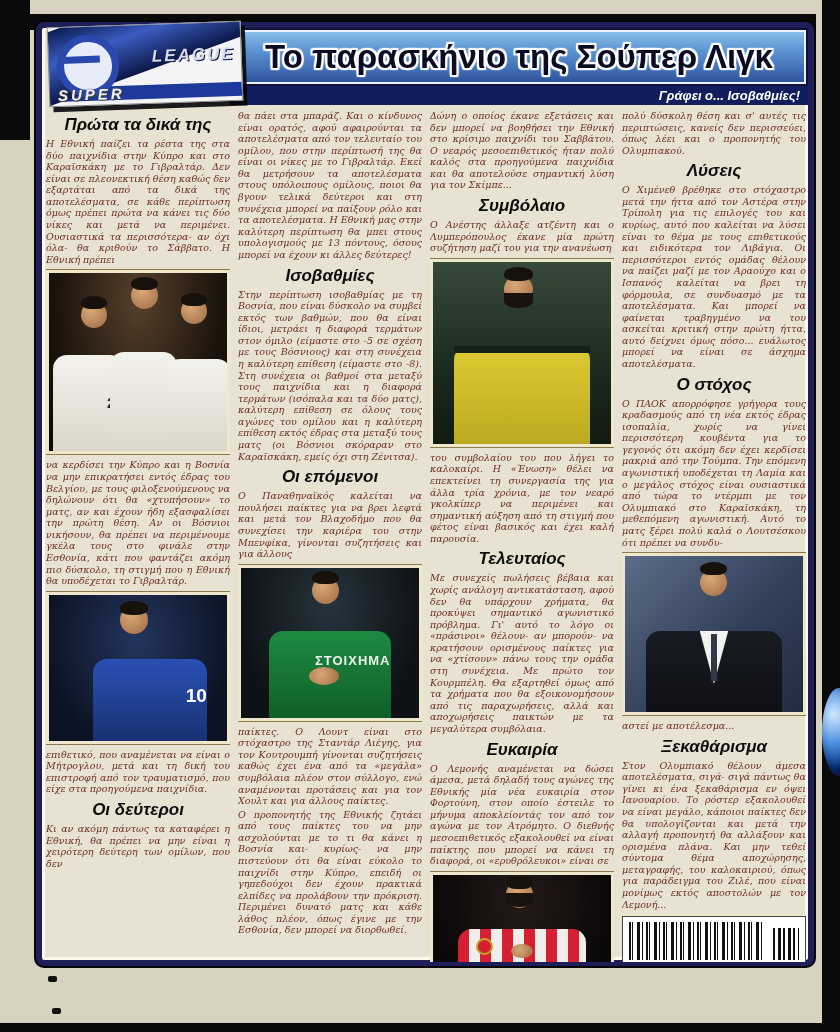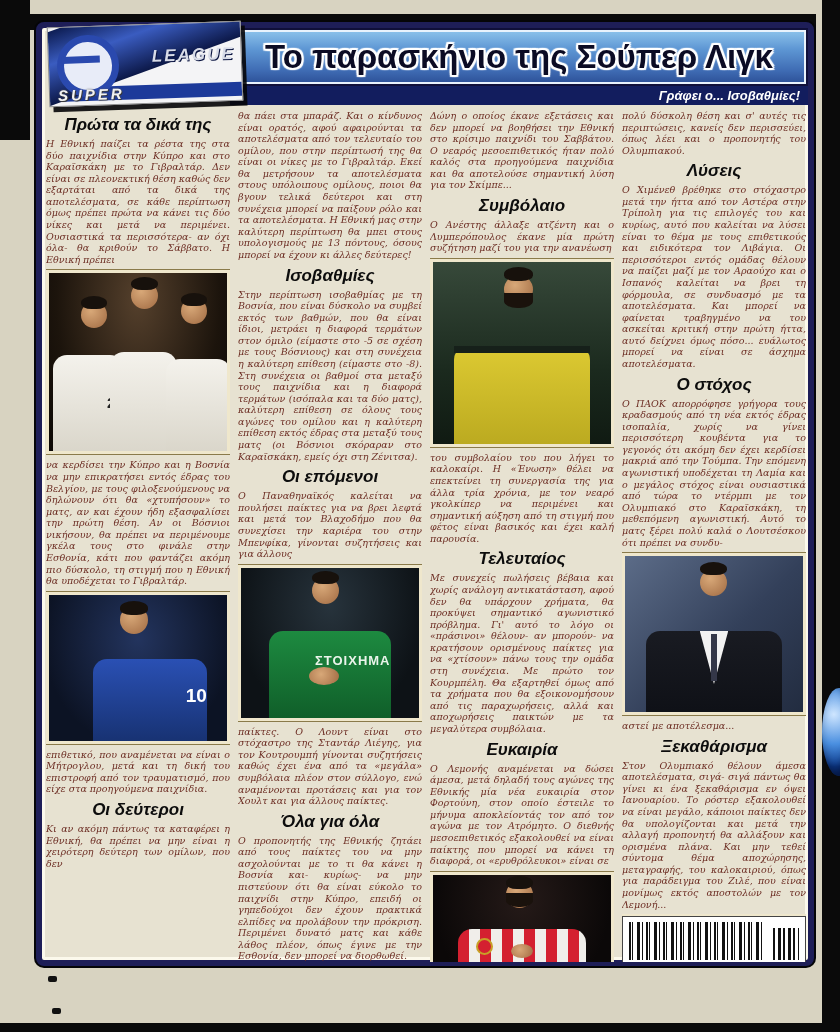--- a/index.html
+++ b/index.html
@@ -162,21 +162,20 @@
     <p>Ο Παναθηναϊκός καλείται να πουλήσει παίκτες για να βρει λεφτά και μετά τον Βλαχοδήμο που θα συνεχίσει την καριέρα του στην Μπενφίκα, γίνονται συζητήσεις και για άλλους</p>
     <div class="photo ph-green">
       <span class="head" style="left:40%;top:6%;width:27px;height:27px;"></span>
       <span class="hair" style="left:40%;top:2%;width:27px;height:13px;"></span>
       <span class="torso" style="left:16%;bottom:-4%;width:68%;height:62%;">
         <span class="num" style="top:24%;color:#eaf4ea;font-size:13px;letter-spacing:1px;">ΣΤΟΙΧΗΜΑ</span>
       </span>
       <span class="hands" style="left:38%;bottom:22%;"></span>
     </div>
     <p>παίκτες. Ο Λουντ είναι στο στόχαστρο της Σταντάρ Λιέγης, για τον Κουτρουμπή γίνονται συζητήσεις καθώς έχει ένα από τα «μεγάλα» συμβόλαια πλέον στον σύλλογο, ενώ αναμένονται προτάσεις και για τον Χουλτ και για άλλους παίκτες.</p>
-    <h3>Όλα για όλα</h3>
     <p>Ο προπονητής της Εθνικής ζητάει από τους παίκτες του να μην ασχολούνται με το τι θα κάνει η Βοσνία και- κυρίως- να μην πιστεύουν ότι θα είναι εύκολο το παιχνίδι στην Κύπρο, επειδή οι γηπεδούχοι δεν έχουν πρακτικά ελπίδες να προλάβουν την πρόκριση. Περιμένει δυνατό ματς και κάθε λάθος πλέον, όπως έγινε με την Εσθονία, δεν μπορεί να διορθωθεί.</p>
 
   </div>
 
   <div class="col">
     <p>Δώνη ο οποίος έκανε εξετάσεις και δεν μπορεί να βοηθήσει την Εθνική στο κρίσιμο παιχνίδι του Σαββάτου. Ο νεαρός μεσοεπιθετικός ήταν πολύ καλός στα προηγούμενα παιχνίδια και θα αποτελούσε σημαντική λύση για τον Σκίμπε...</p>
     <h3>Συμβόλαιο</h3>
     <p>Ο Ανέστης άλλαξε ατζέντη και ο Λυμπερόπουλος έκανε μία πρώτη συζήτηση μαζί του για την ανανέωση</p>
     <div class="photo ph-keeper">
       <span class="head" style="left:40%;top:7%;width:29px;height:29px;"></span>

